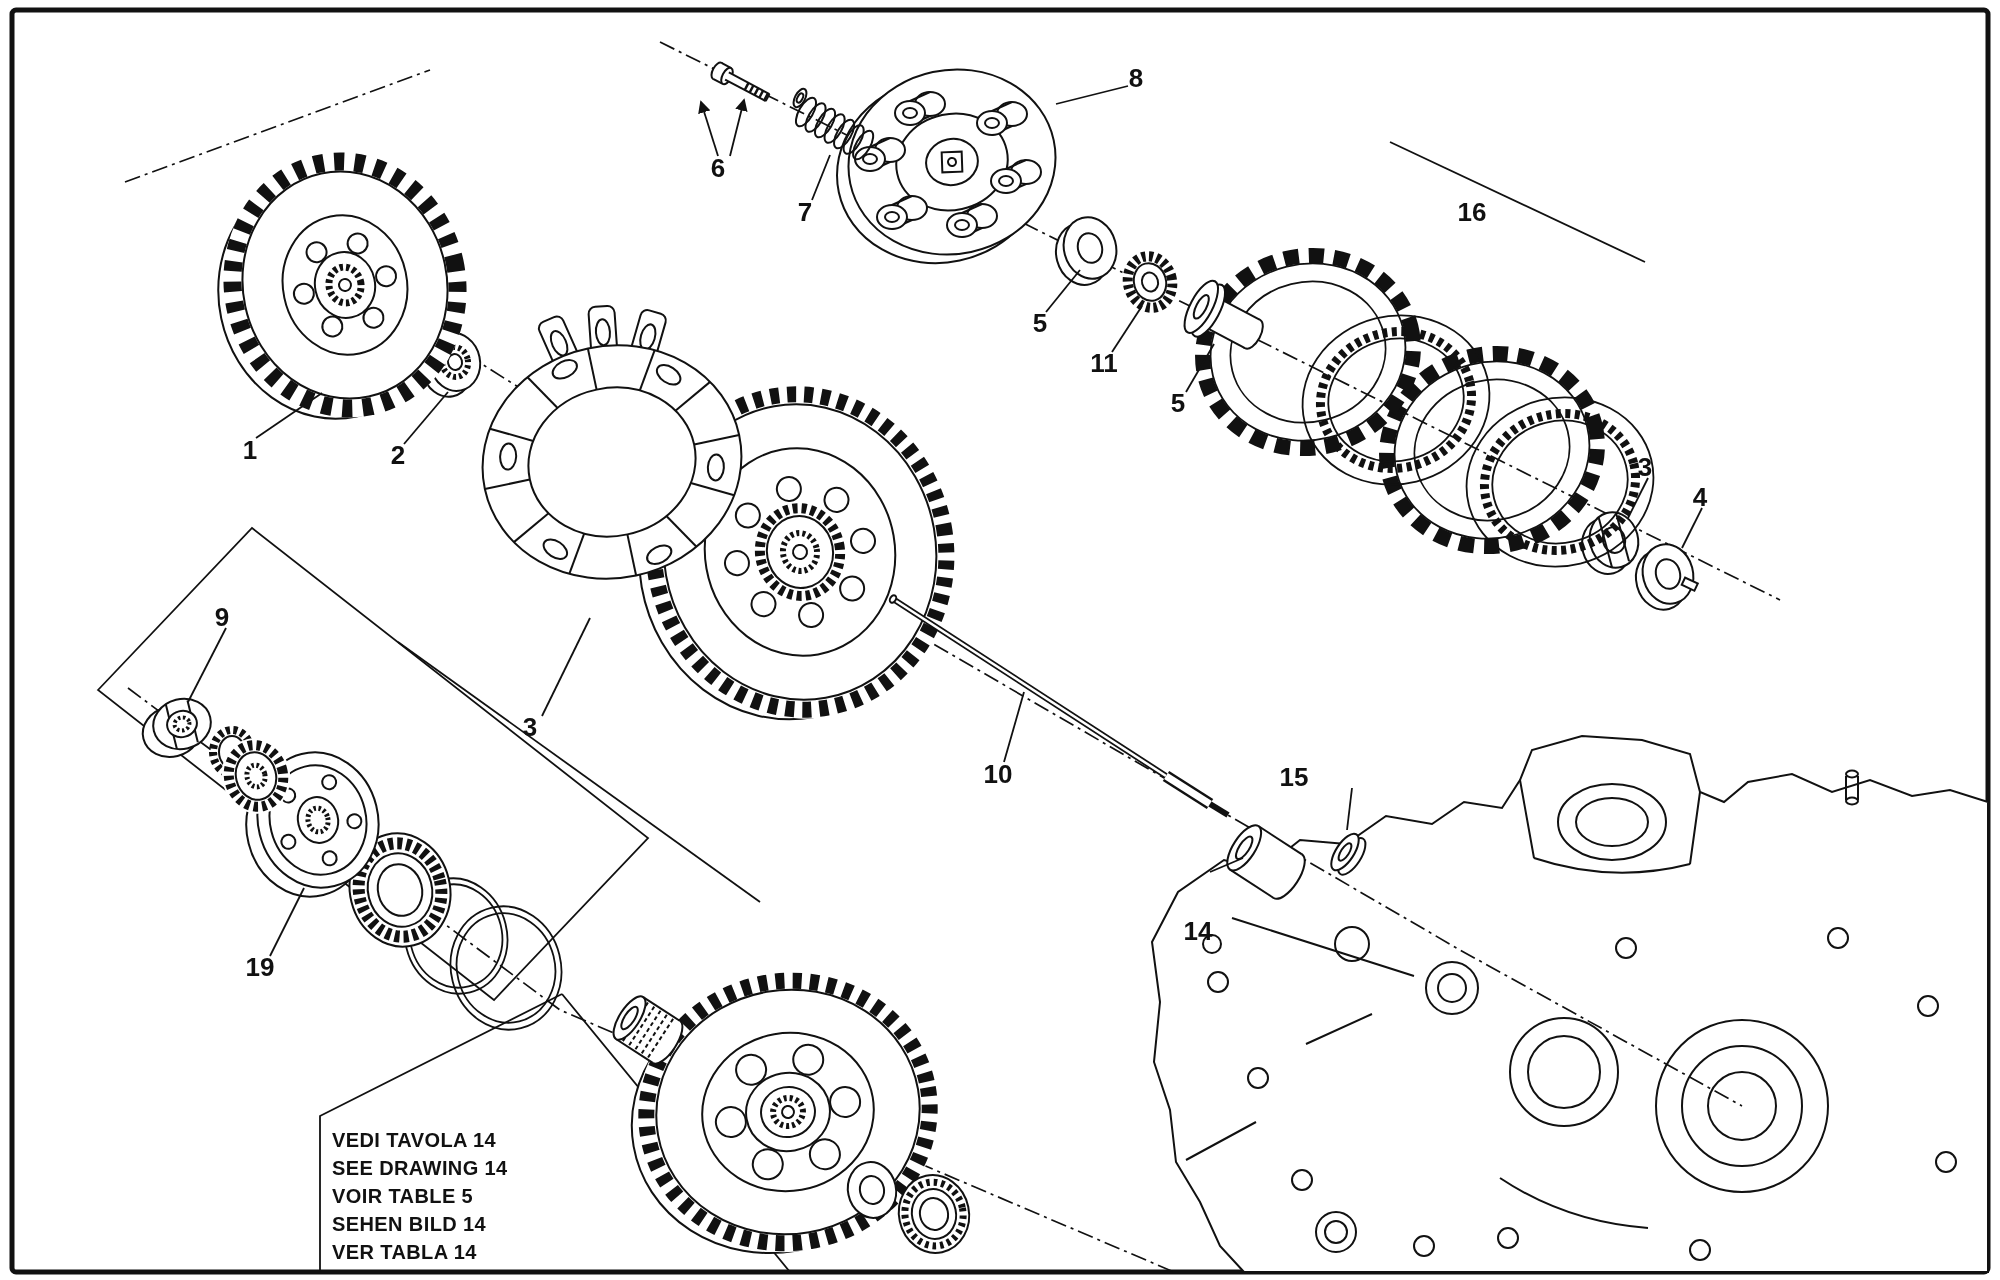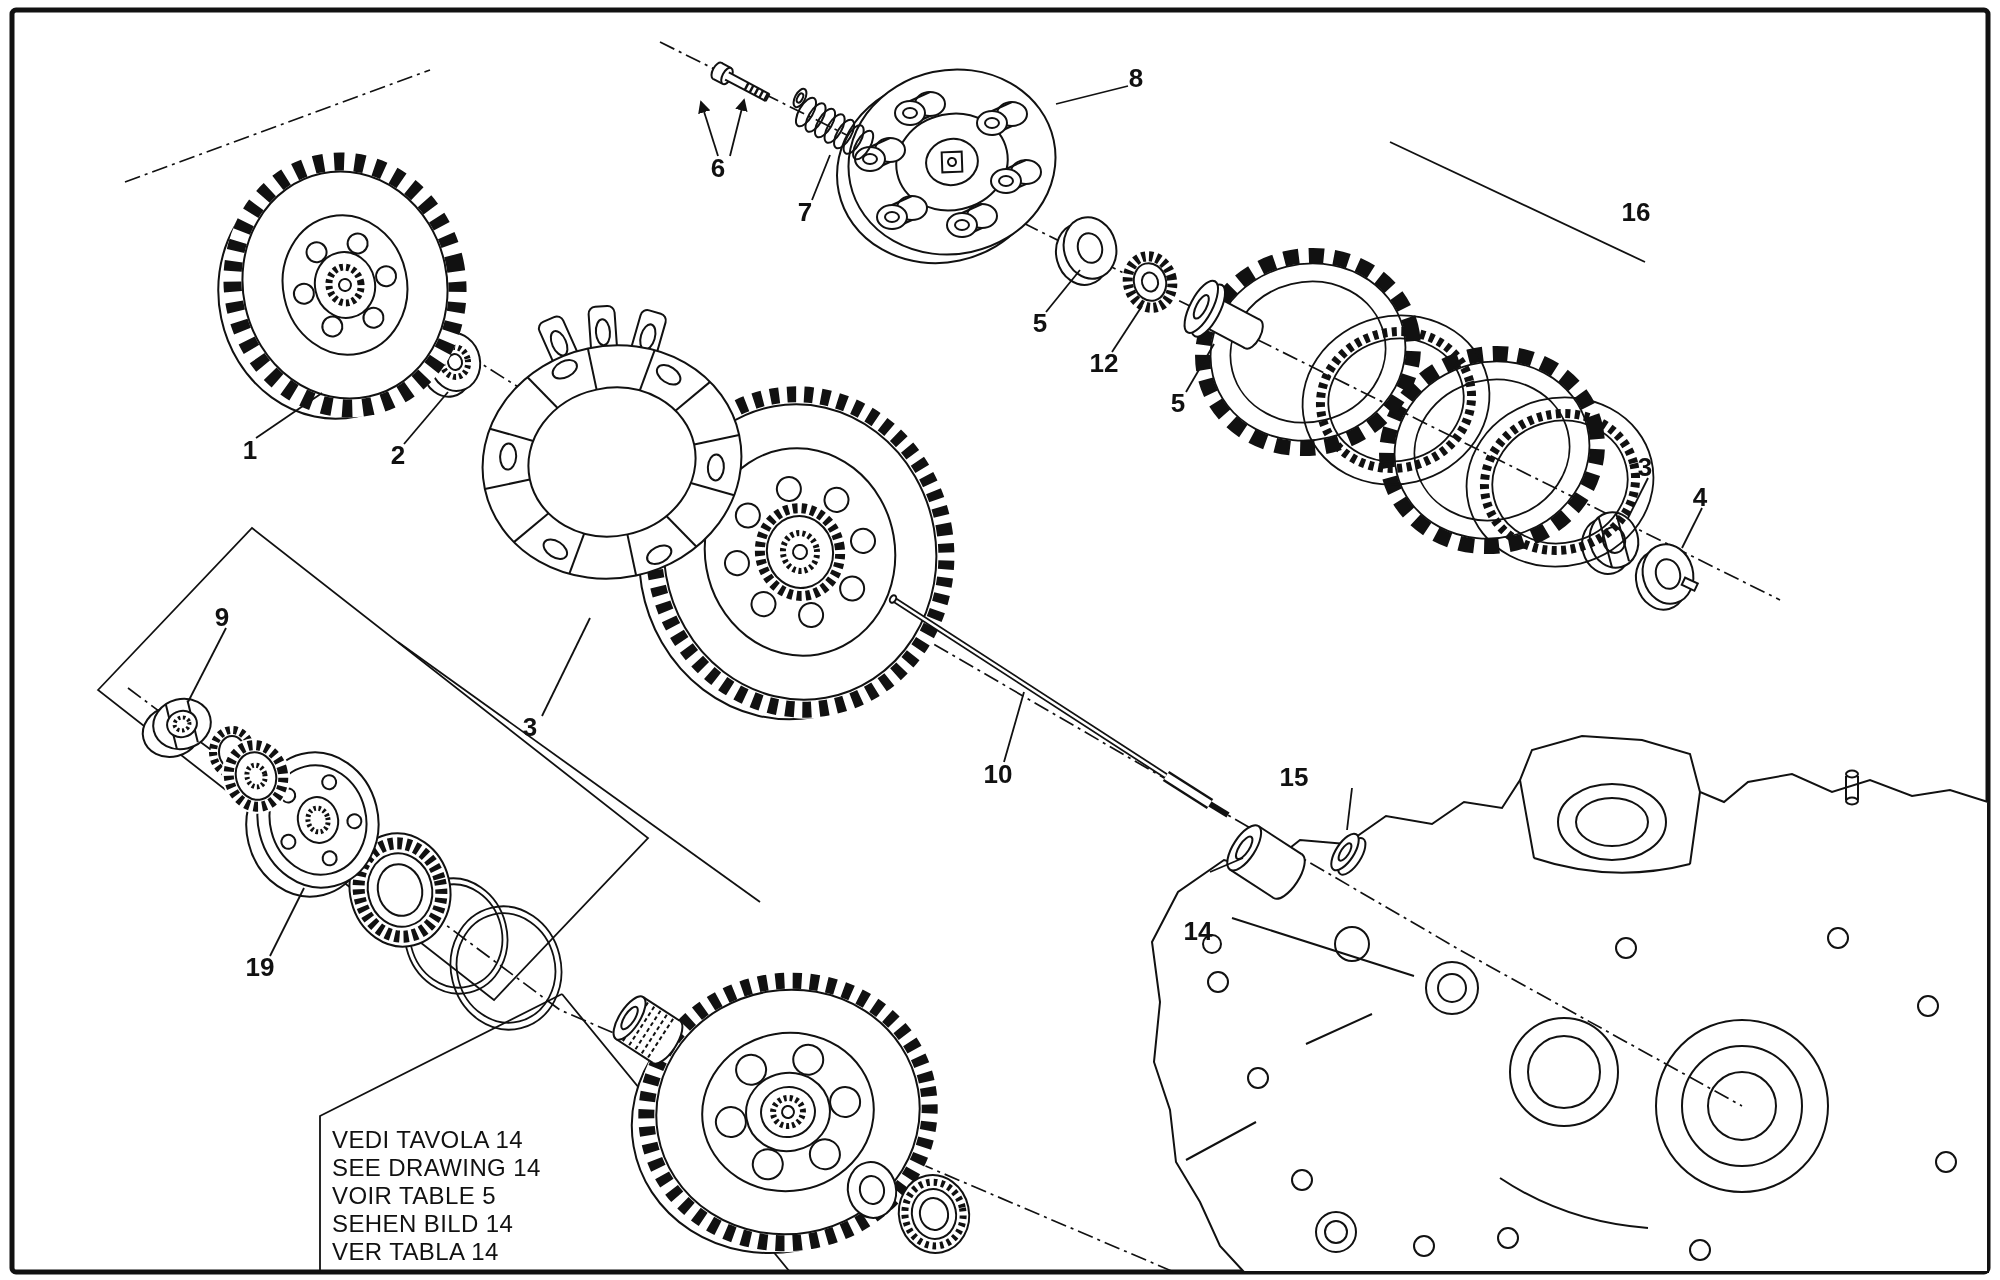--- a/index.html
+++ b/index.html
@@ -9,21 +9,21 @@
   
   .s  {fill:none;stroke:#111;stroke-width:2}
   .w  {fill:#fff;stroke:#111;stroke-width:2}
   .wn {fill:#fff;stroke:none}
   .thin{fill:none;stroke:#111;stroke-width:1.8}
   .dd {fill:none;stroke:#111;stroke-width:1.7;stroke-dasharray:16 5 3 5}
   .ld {fill:none;stroke:#111;stroke-width:1.8}
   .border{fill:none;stroke:#111;stroke-width:5}
   .plabel{position:absolute;transform:translate(-50%,-50%);font-weight:bold;font-size:26px;
           color:#111;white-space:nowrap;user-select:none}
-  .note{position:absolute;font-weight:normal;font-size:24px;line-height:28px;letter-spacing:.4px}
+  .note{position:absolute;font-weight:bold;font-size:20px;line-height:28px;letter-spacing:.4px}
 </style>
 </head>
 <body>
 
 <div class="stage">
 <svg width="2000" height="1280" viewBox="0 0 2000 1280">
   <defs>
     <marker id="arr" viewBox="0 0 10 10" refX="8.5" refY="5" markerWidth="7" markerHeight="7" orient="auto-start-reverse">
       <path d="M0,0 L10,5 L0,10 z" fill="#111"></path>
     </marker>
@@ -447,26 +447,26 @@
 <div class="plabel" style="left:250px;top:450px">1</div>
 <div class="plabel" style="left:398px;top:455px">2</div>
 <div class="plabel" style="left:1645px;top:467px">3</div>
 <div class="plabel" style="left:1700px;top:497px">4</div>
 <div class="plabel" style="left:1040px;top:323px">5</div>
 <div class="plabel" style="left:718px;top:168px">6</div>
 <div class="plabel" style="left:805px;top:212px">7</div>
 <div class="plabel" style="left:1136px;top:78px">8</div>
 <div class="plabel" style="left:222px;top:617px">9</div>
 <div class="plabel" style="left:998px;top:774px">10</div>
-<div class="plabel" style="left:1104px;top:363px">12</div>
+<div class="plabel" style="left:1104px;top:363px">11</div>
 <div class="plabel" style="left:1178px;top:403px">5</div>
 <div class="plabel" style="left:530px;top:727px">3</div>
 <div class="plabel" style="left:1198px;top:931px">14</div>
 <div class="plabel" style="left:1294px;top:777px">15</div>
-<div class="plabel" style="left:1636px;top:212px">16</div>
+<div class="plabel" style="left:1472px;top:212px">16</div>
 <div class="plabel" style="left:260px;top:967px">19</div>
 
 <div class="note" style="left:332px;top:1126px">
   <div>VEDI TAVOLA 14</div>
   <div>SEE DRAWING 14</div>
   <div>VOIR TABLE 5</div>
   <div>SEHEN BILD 14</div>
   <div>VER TABLA 14</div>
 </div>
 </div>

